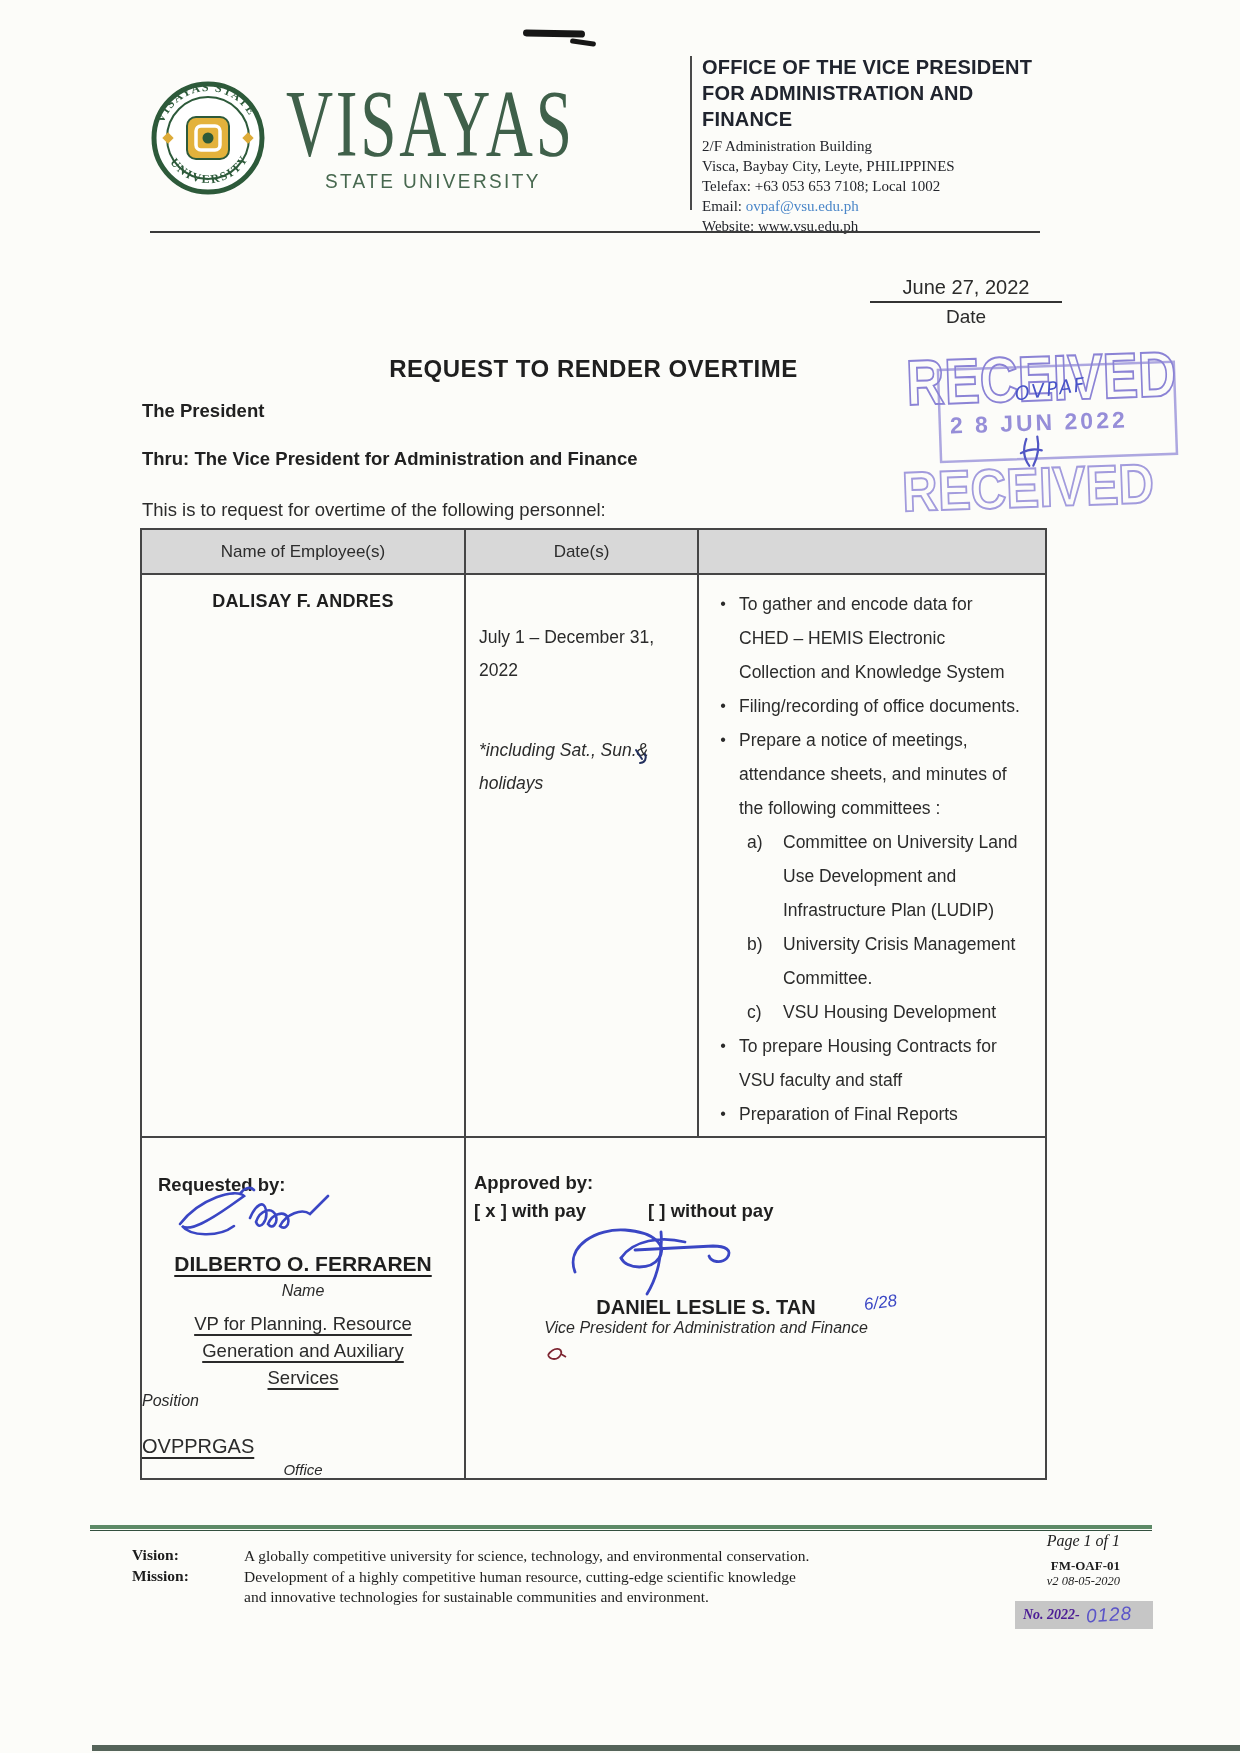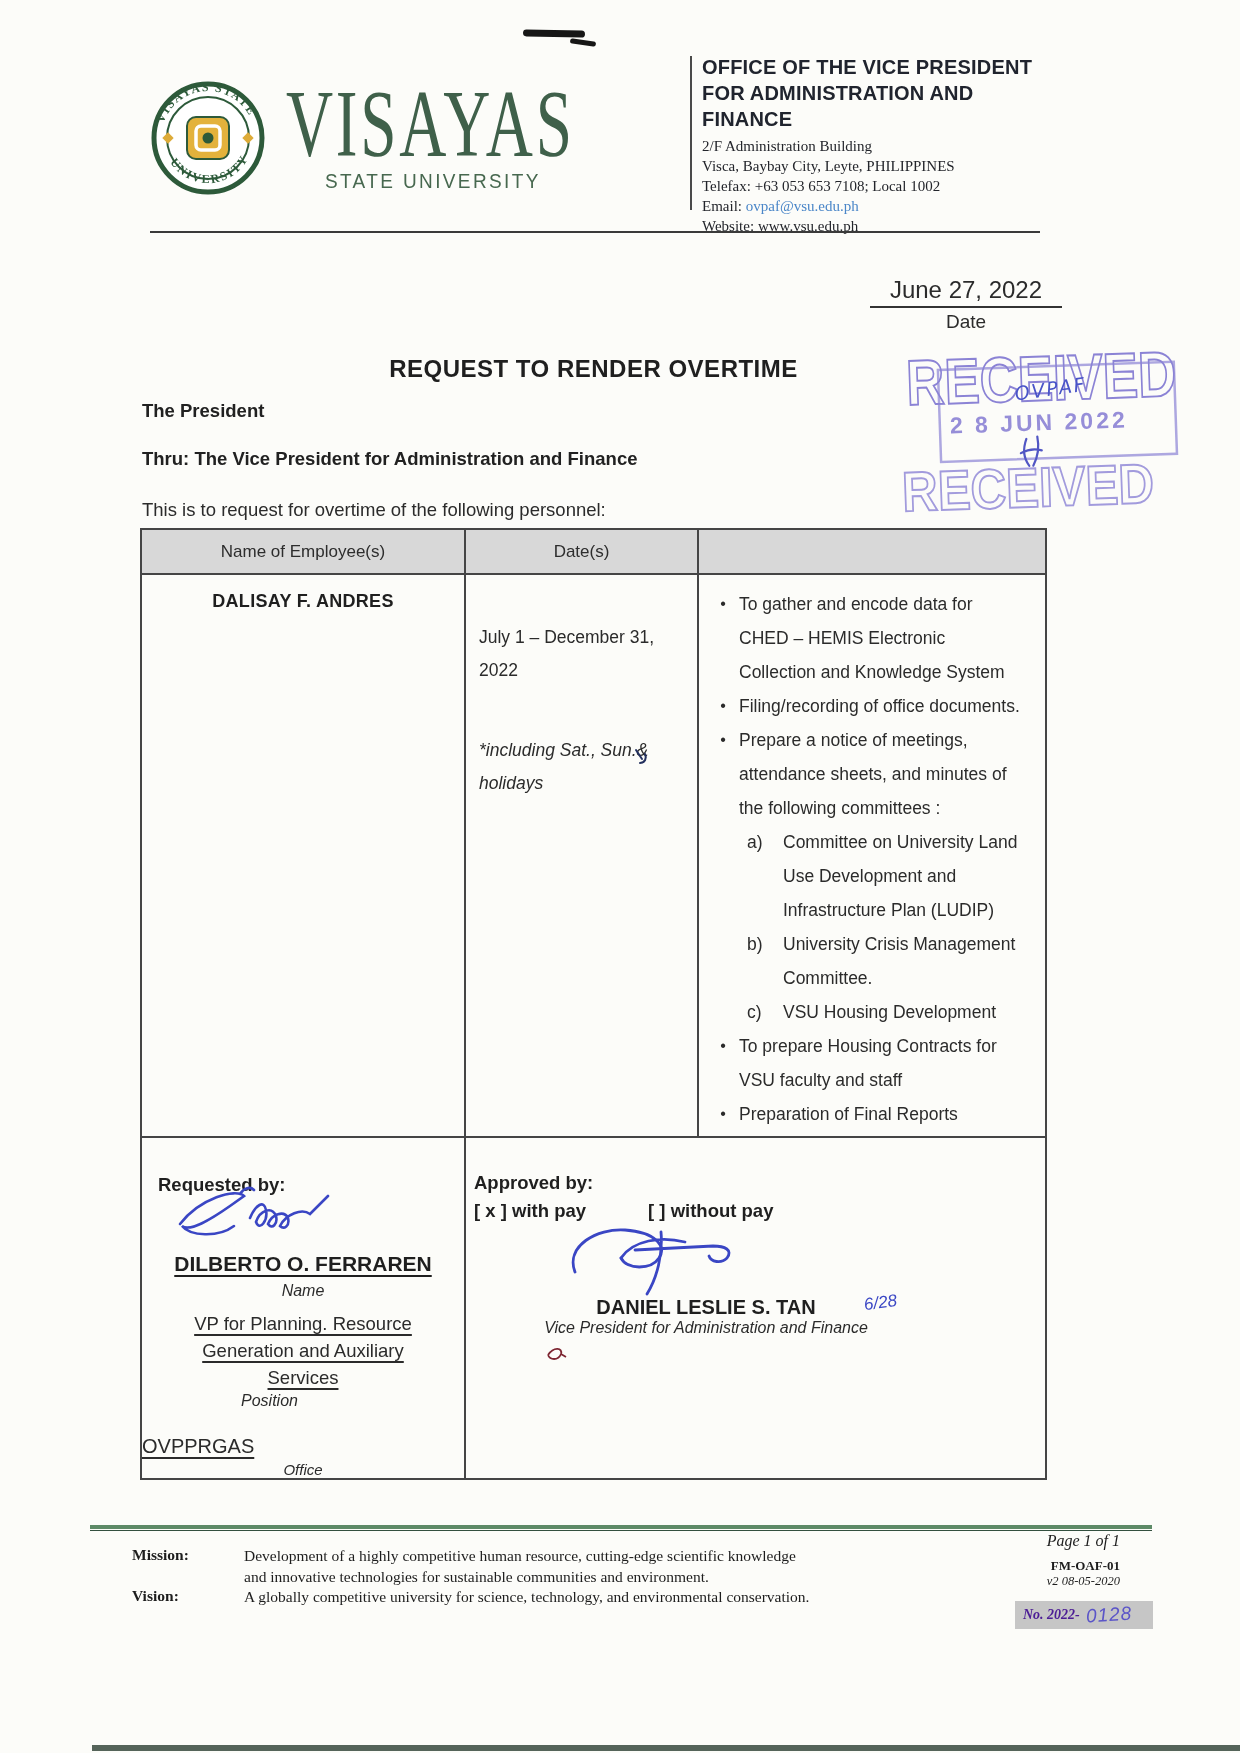--- a/index.html
+++ b/index.html
@@ -20,21 +20,21 @@
                   color:#47684f; transform:scaleX(0.95); transform-origin:left top; }
   .hdr-divider { left:690px; top:56px; width:2px; height:154px; background:#4a4a4a; }
   .office-block { left:702px; top:54px; width:345px; }
   .office-title { font-size:20px; font-weight:bold; color:#20242e; line-height:1.3; letter-spacing:0.2px; }
   .office-addr { margin-top:5px; font-family:"Liberation Serif", serif; font-size:15px; line-height:1.33; color:#23252b; }
   .office-addr .email-link { color:#4a86c8; }
   .hdr-rule { left:150px; top:231px; width:890px; height:2px; background:#3a3a3a; }
 
   
   .date-block { left:870px; top:276px; width:192px; text-align:center; }
-  .date-value { font-size:24px; color:#2b2b2b; padding-bottom:2px; border-bottom:2px solid #333; }
+  .date-value { font-size:20px; color:#2b2b2b; padding-bottom:2px; border-bottom:2px solid #333; }
   .date-label { font-size:19px; margin-top:3px; }
 
   
   .stamp { left:898px; top:326px; transform:rotate(-2deg); opacity:0.92; }
   .hand-blue { font-style:italic; color:#3a46c4; }
 
   
   .doc-title { left:142px; top:355px; width:903px; text-align:center; font-size:24px; font-weight:bold; letter-spacing:0.5px; color:#1f1f1f; }
   .recipient { left:142px; top:400px; font-size:18.5px; font-weight:bold; color:#212121; }
   .thru { left:142px; top:448px; font-size:18.5px; font-weight:bold; color:#212121; }
@@ -63,21 +63,21 @@
 
   
   .sig-row { height:340px; }
   .sig-left { position:relative; }
   .sig-right { position:relative; }
   .sig-label { position:absolute; font-size:18.5px; font-weight:bold; color:#1f1f1f; }
   .u { text-decoration:underline; text-decoration-thickness:2px; text-underline-offset:4px; }
   .req-name { position:absolute; left:0; top:114px; width:322px; text-align:center; font-size:21px; font-weight:bold; color:#1f1f1f; }
   .req-name-cap { position:absolute; left:0; top:144px; width:322px; text-align:center; font-style:italic; font-size:16px; }
   .req-pos { position:absolute; left:22px; top:172px; width:278px; text-align:center; font-size:18.5px; line-height:27px; white-space:pre-line; }
-  .req-pos-cap { position:absolute; left:0; top:254px; width:255px; text-align:center; font-style:italic; font-size:16px; }
+  .req-pos-cap { position:absolute; left:0; top:254px; width:255px; text-align:left; font-style:italic; font-size:16px; }
   .req-office { position:absolute; left:0; top:297px; width:322px; text-align:left; font-size:20px; }
   .req-office-cap { position:absolute; left:0; top:323px; width:322px; text-align:center; font-style:italic; font-size:15px; }
   .pay-line { position:absolute; left:8px; top:62px; font-size:18.5px; font-weight:bold; color:#1f1f1f; }
   .pay-line .gap { display:inline-block; width:62px; }
   .app-name-blk { position:absolute; left:40px; top:158px; width:400px; text-align:center; }
   .app-name { font-size:20px; font-weight:bold; color:#1f1f1f; }
   .app-pos { font-size:16px; font-style:italic; margin-top:0; }
   .hand-date { position:absolute; left:398px; top:155px; font-size:17px; font-style:italic; color:#3a46c4; transform:rotate(-8deg); white-space:nowrap; }
 
   
@@ -264,27 +264,27 @@
 
   <svg class="abs" style="left:634px; top:748px;" width="16" height="20" viewBox="0 0 16 20">
     <path d="M2,2 L8,11 M11,6 C13,10 11,15 6,15" fill="none" stroke="#23305e" stroke-width="2" stroke-linecap="round"></path>
   </svg>
 
   <div class="abs f-rule1"></div>
   <div class="abs f-rule2"></div>
 
   <div class="abs vm">
     <div class="vm-row">
+      <div class="vm-label">Vision:</div>
+      <div class="vm-text">A globally competitive university for science, technology, and environmental conservation.</div>
+    </div>
+    <div class="vm-row">
       <div class="vm-label">Mission:</div>
       <div class="vm-text">Development of a highly competitive human resource, cutting-edge scientific knowledge
 and innovative technologies for sustainable communities and environment.</div>
-    </div>
-    <div class="vm-row">
-      <div class="vm-label">Vision:</div>
-      <div class="vm-text">A globally competitive university for science, technology, and environmental conservation.</div>
     </div>
   </div>
 
   <div class="abs f-right">
     <div class="page-info">Page 1 of 1</div>
     <div class="form-code">FM-OAF-01</div>
     <div class="form-ver">v2 08-05-2020</div>
   </div>
 
   <div class="abs ctl-box">

